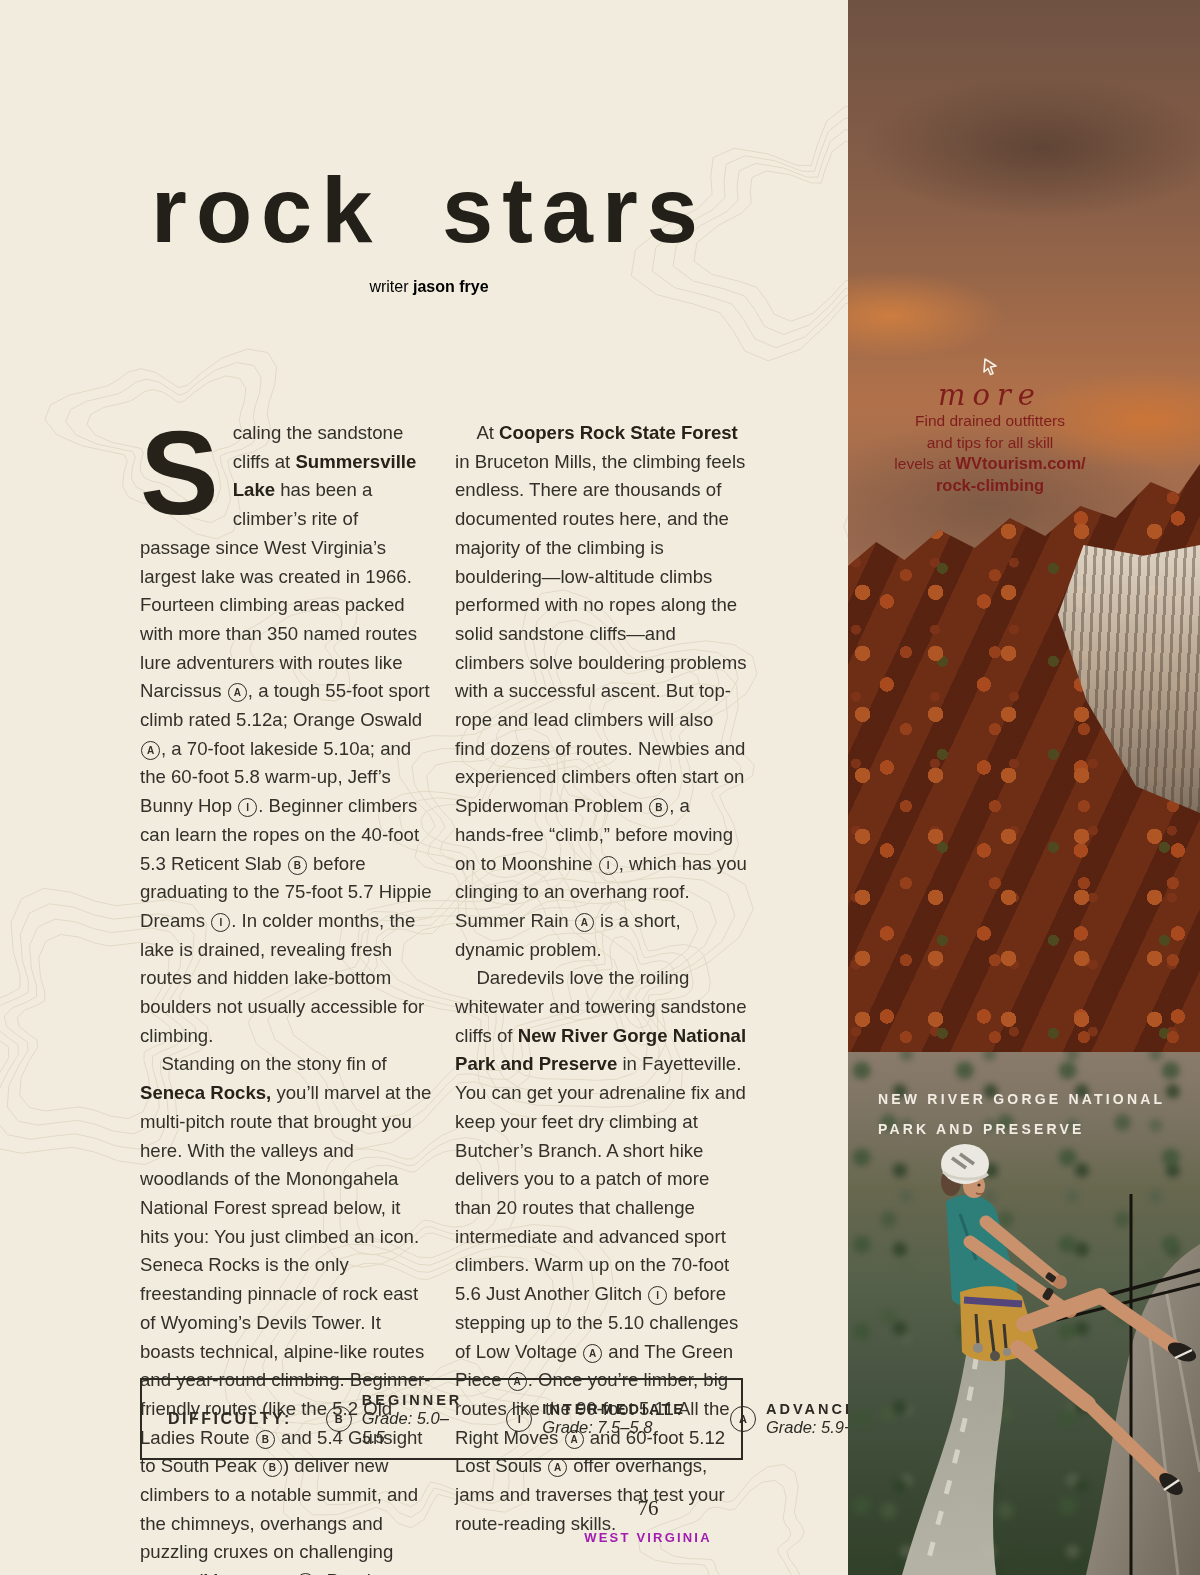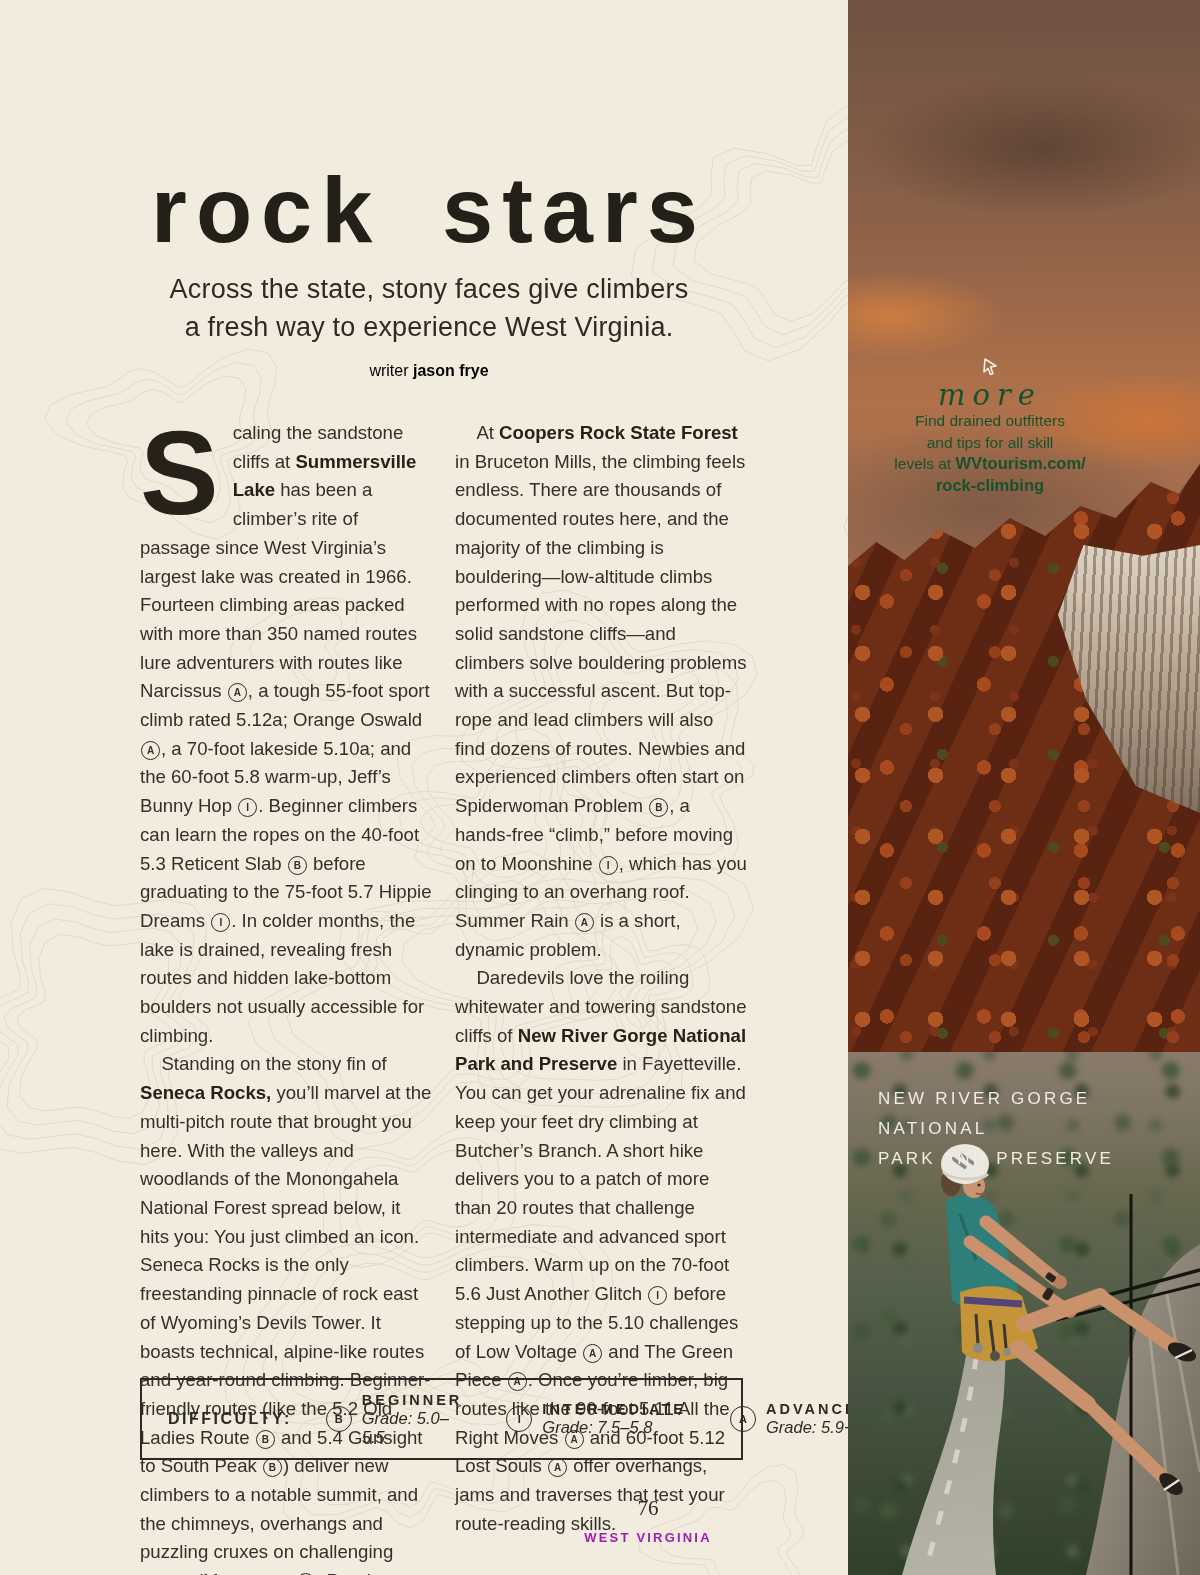--- a/index.html
+++ b/index.html
@@ -68,37 +68,37 @@
       radial-gradient(circle 13px at 40% 80%, #a84a1e 0 55%, rgba(0,0,0,0) 56%),
       radial-gradient(circle 10px at 85% 25%, #4f491f 0 55%, rgba(0,0,0,0) 56%),
       radial-gradient(circle 9px at 10% 65%, #7c3317 0 55%, rgba(0,0,0,0) 56%),
       repeating-linear-gradient(115deg, rgba(30,8,4,.28) 0 26px, rgba(0,0,0,0) 26px 64px);
     background-size:73px 61px,89px 77px,97px 83px,111px 93px,79px 67px,auto;}
   .cliff{position:absolute;right:0;top:545px;width:142px;height:268px;opacity:.95;
     clip-path:polygon(18% 0,60% 4%,100% 0,100% 100%,55% 90%,20% 58%,0 26%);
     background-image:
       repeating-linear-gradient(93deg, rgba(64,52,42,.4) 0 3px, rgba(0,0,0,0) 3px 9px),
       linear-gradient(180deg,#e6ddcd 0%,#bfb09b 45%,#857766 100%);}
-  .more{position:absolute;left:10px;top:356px;width:264px;text-align:center;color:#14532d;z-index:4;}
+  .more{position:absolute;left:10px;top:356px;width:264px;text-align:center;color:#7f1d1d;z-index:4;}
   .more .cursor{display:block;margin:0 auto 2px auto;}
   .more .script{font-family:"DejaVu Serif",serif;font-style:italic;font-size:29px;
                 letter-spacing:7px;line-height:30px;}
   .more .line{font-size:15.5px;line-height:21.5px;}
   .more .site{font-size:16.5px;font-weight:700;}
 
   .photo-bottom{position:absolute;left:848px;top:1052px;width:352px;height:523px;overflow:hidden;z-index:3;}
   .gorge{position:absolute;inset:0;background:
     linear-gradient(180deg,#8a7b6b 0%,#7d7464 12%,#68684f 26%,#55604a 45%,#465340 65%,#3a4833 85%,#314029 100%);}
   .gorge-trees{position:absolute;inset:-12px;filter:blur(3px);opacity:.8;background-image:
       radial-gradient(circle 16px at 25% 35%, #3d5435 0 55%, rgba(0,0,0,0) 56%),
       radial-gradient(circle 13px at 70% 65%, #2e4128 0 55%, rgba(0,0,0,0) 56%),
       radial-gradient(circle 15px at 45% 85%, #46583c 0 55%, rgba(0,0,0,0) 56%),
       radial-gradient(circle 12px at 85% 20%, #55604a 0 55%, rgba(0,0,0,0) 56%);
     background-size:103px 87px,91px 79px,117px 97px,83px 71px;}
-  .caption{position:absolute;left:30px;top:32px;color:#f2ece3;font-size:17px;font-weight:400;
+  .caption{position:absolute;left:30px;top:32px;color:#f2ece3;font-size:14px;font-weight:700;
            letter-spacing:3.2px;line-height:30px;z-index:5;}
   #scene{position:absolute;inset:0;z-index:4;}
 </style>
 </head>
 <body>
 <div class="page">
 
   <svg id="topo" xmlns="http://www.w3.org/2000/svg" width="1200" height="1575">
       <polygon points="573.2,834.7 568.2,841.2 572.1,848.9 583.4,860.9 594.3,877.2 596.4,893.4 587.1,904.3 570.5,908.0 553.3,907.7 538.9,909.1 526.0,915.1 511.6,922.6 495.3,925.2 481.0,918.0 473.1,902.1 472.0,884.0 472.7,870.5 469.0,864.2 458.9,861.8 446.8,858.3 440.0,851.5 442.3,842.6 450.0,834.7 455.0,828.2 451.1,820.5 439.8,808.4 428.9,792.1 426.8,775.9 436.1,765.0 452.7,761.4 469.9,761.7 484.3,760.3 497.1,754.3 511.6,746.7 527.9,744.1 542.2,751.4 550.1,767.3 551.2,785.4 550.4,798.8 554.1,805.2 564.3,807.6 576.4,811.0 583.2,817.9 580.9,826.7 573.2,834.7" fill="none" stroke="#ddd3bd" stroke-width="1"></polygon>
       <polygon points="583.9,834.7 578.1,842.3 582.6,851.4 595.9,865.5 608.7,884.6 611.2,903.7 600.3,916.5 580.8,920.8 560.5,920.4 543.7,922.1 528.6,929.1 511.6,938.0 492.5,941.1 475.7,932.5 466.4,913.8 465.1,892.6 465.9,876.8 461.6,869.3 449.7,866.5 435.4,862.5 427.5,854.4 430.2,844.0 439.2,834.7 445.1,827.0 440.5,818.0 427.2,803.8 414.4,784.7 412.0,765.6 422.9,752.8 442.4,748.5 462.6,748.9 479.5,747.2 494.6,740.2 511.6,731.3 530.7,728.3 547.5,736.8 556.8,755.5 558.1,776.8 557.2,792.5 561.6,800.0 573.5,802.8 587.7,806.8 595.7,814.9 593.0,825.3 583.9,834.7" fill="none" stroke="#ddd3bd" stroke-width="1"></polygon>
@@ -147,24 +147,20 @@
       <polygon points="207.2,1026.5 210.4,1039.8 199.0,1051.1 181.2,1058.2 169.1,1064.9 168.9,1078.1 175.6,1101.4 177.9,1130.3 167.4,1154.3 145.1,1164.6 118.6,1161.0 94.4,1152.0 72.7,1147.3 49.2,1149.8 22.0,1153.3 -3.4,1148.3 -17.7,1130.0 -15.7,1102.8 -2.6,1076.4 8.9,1057.7 8.3,1046.7 -4.4,1037.9 -18.4,1026.5 -21.5,1013.2 -10.2,1001.9 7.7,994.8 19.8,988.1 20.0,974.9 13.3,951.6 11.0,922.6 21.5,898.7 43.8,888.4 70.3,892.0 94.4,901.0 116.1,905.7 139.7,903.2 166.8,899.7 192.2,904.7 206.5,923.0 204.6,950.2 191.5,976.6 179.9,995.3 180.6,1006.3 193.2,1015.1 207.3,1026.5" fill="none" stroke="#ddd3bd" stroke-width="1"></polygon>
       <polygon points="1037.1,541.0 1035.1,548.2 1043.7,557.8 1057.9,572.3 1069.7,591.2 1072.4,610.5 1063.8,625.7 1047.0,634.3 1027.3,637.6 1008.4,639.8 990.7,644.5 972.1,652.5 950.6,660.3 927.5,662.5 907.0,654.9 894.5,637.6 892.2,614.7 897.6,592.6 904.2,575.9 905.5,565.3 898.5,558.3 886.1,550.9 874.6,541.0 870.3,529.3 874.8,518.1 885.1,509.2 895.3,501.5 901.1,491.8 902.5,476.7 903.8,456.0 910.6,433.3 925.9,415.1 948.0,407.2 972.1,411.5 992.9,425.0 1008.5,441.7 1020.8,455.7 1033.1,465.0 1047.5,471.4 1061.9,478.8 1071.4,489.9 1071.8,504.5 1062.5,519.7 1048.4,532.2 1037.1,541.0" fill="none" stroke="#ddd3bd" stroke-width="1"></polygon>
       <polygon points="1045.5,541.0 1043.3,549.2 1052.9,560.0 1069.0,576.4 1082.3,597.7 1085.3,619.5 1075.7,636.6 1056.7,646.4 1034.4,650.1 1013.0,652.6 993.1,657.9 972.1,667.0 947.9,675.8 921.7,678.2 898.6,669.7 884.4,650.1 881.9,624.3 887.9,599.3 895.4,580.4 896.8,568.5 889.0,560.5 874.9,552.2 862.0,541.0 857.1,527.7 862.2,515.2 873.9,505.1 885.4,496.4 892.0,485.4 893.5,468.4 895.0,445.0 902.7,419.3 919.9,398.8 944.9,389.9 972.1,394.8 995.6,410.0 1013.3,428.8 1027.1,444.7 1041.0,455.2 1057.2,462.4 1073.5,470.7 1084.3,483.3 1084.7,499.8 1074.2,517.0 1058.2,531.1 1045.5,541.0" fill="none" stroke="#ddd3bd" stroke-width="1"></polygon>
       <polygon points="1053.9,541.0 1051.5,550.1 1062.2,562.1 1080.1,580.4 1095.0,604.2 1098.3,628.5 1087.6,647.6 1066.4,658.4 1041.5,662.6 1017.7,665.4 995.5,671.3 972.1,681.4 945.1,691.2 915.9,693.9 890.2,684.4 874.4,662.6 871.5,633.8 878.3,606.0 886.7,584.9 888.2,571.6 879.5,562.7 863.8,553.4 849.4,541.0 843.9,526.2 849.6,512.2 862.6,501.0 875.5,491.3 882.8,479.1 884.5,460.1 886.1,434.0 894.7,405.4 913.9,382.5 941.8,372.6 972.1,378.0 998.3,395.0 1018.0,416.0 1033.4,433.6 1048.9,445.3 1067.0,453.4 1085.1,462.6 1097.2,476.7 1097.6,495.1 1085.9,514.2 1068.1,529.9 1053.9,541.0" fill="none" stroke="#ddd3bd" stroke-width="1"></polygon>
       <polygon points="739.6,775.5 729.3,783.0 717.1,788.0 711.4,792.8 715.1,801.8 723.3,816.6 727.7,834.3 722.6,848.4 709.2,854.7 692.9,854.2 677.9,852.7 664.0,855.3 648.4,862.1 630.2,867.6 612.8,865.1 602.1,852.6 600.6,834.0 605.0,816.4 607.7,804.4 603.6,797.6 594.3,791.9 587.0,784.4 588.5,775.5 598.7,768.0 610.9,763.0 616.6,758.2 612.9,749.2 604.7,734.4 600.4,716.7 605.4,702.6 618.8,696.3 635.1,696.8 650.1,698.3 664.0,695.7 679.6,688.9 697.8,683.4 715.2,685.9 726.0,698.4 727.4,717.0 723.0,734.6 720.3,746.6 724.4,753.4 733.8,759.1 741.0,766.6 739.6,775.5" fill="none" stroke="#ddd3bd" stroke-width="1"></polygon>
       <polygon points="752.5,775.5 740.4,784.3 726.2,790.1 719.5,795.8 723.8,806.3 733.5,823.7 738.5,844.3 732.6,860.9 717.0,868.3 697.9,867.7 680.3,865.9 664.0,868.9 645.8,876.9 624.4,883.3 604.1,880.5 591.5,865.8 589.8,844.0 594.9,823.4 598.1,809.4 593.3,801.3 582.3,794.7 573.8,785.9 575.5,775.5 587.6,766.7 601.8,760.9 608.5,755.2 604.2,744.7 594.5,727.3 589.5,706.7 595.4,690.1 611.0,682.7 630.2,683.3 647.8,685.1 664.0,682.1 682.2,674.1 703.6,667.7 723.9,670.5 736.6,685.2 738.2,707.0 733.1,727.6 729.9,741.6 734.8,749.7 745.7,756.3 754.2,765.1 752.5,775.5" fill="none" stroke="#ddd3bd" stroke-width="1"></polygon>
     </svg>
 
   <div class="header">
     <div class="title">rock stars</div>
-    <div class="subtitle">
-      <span>Across the state, stony faces give climbers</span><br>
-      <span>a fresh way to experience West Virginia.</span>
-    </div>
     <div class="byline">
       <span>writer</span>
       <b>jason frye</b>
     </div>
   </div>
 
   <div class="col" id="col1">
       <p><span class="dropcap">S</span>caling the sandstone cliffs at <strong>Summersville Lake</strong> has been a climber’s rite of passage since West Virginia’s largest lake was created in 1966. Fourteen climbing areas packed with more than 350 named routes lure adventurers with routes like Narcissus <span class="circ">A</span>, a tough 55-foot sport climb rated 5.12a; Orange Oswald <span class="circ">A</span>, a 70-foot lakeside 5.10a; and the 60-foot 5.8 warm-up, Jeff’s Bunny Hop <span class="circ">I</span>. Beginner climbers can learn the ropes on the 40-foot 5.3 Reticent Slab <span class="circ">B</span> before graduating to the 75-foot 5.7 Hippie Dreams <span class="circ">I</span>. In colder months, the lake is drained, revealing fresh routes and hidden lake-bottom boulders not usually accessible for climbing.</p>
       <p class="indent">Standing on the stony fin of <strong>Seneca Rocks,</strong> you’ll marvel at the multi-pitch route that brought you here. With the valleys and woodlands of the Monongahela National Forest spread below, it hits you: You just climbed an icon. Seneca Rocks is the only freestanding pinnacle of rock east of Wyoming’s Devils Tower. It boasts technical, alpine-like routes and year-round climbing. Beginner-friendly routes (like the 5.2 Old Ladies Route <span class="circ">B</span> and 5.4 Gunsight to South Peak <span class="circ">B</span>) deliver new climbers to a notable summit, and the chimneys, overhangs and puzzling cruxes on challenging routes (Mongoose <span class="circ">A</span>, Psycho Killer  and Burning Tendons , 5.11–12 climbs) give veteran climbers a brag-worthy day on the rock.</p>
     </div>

